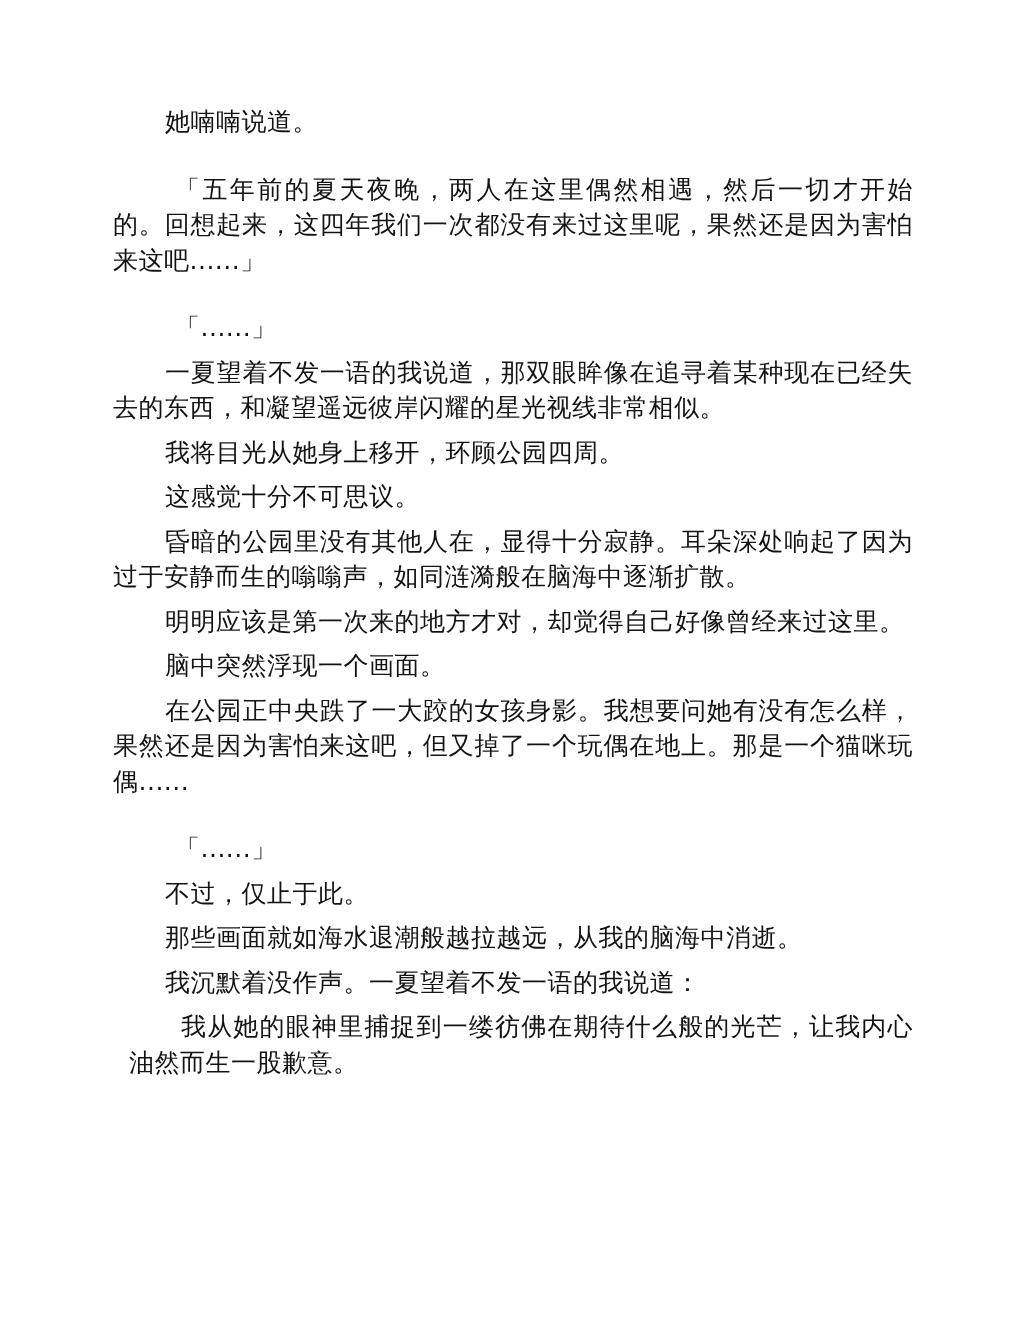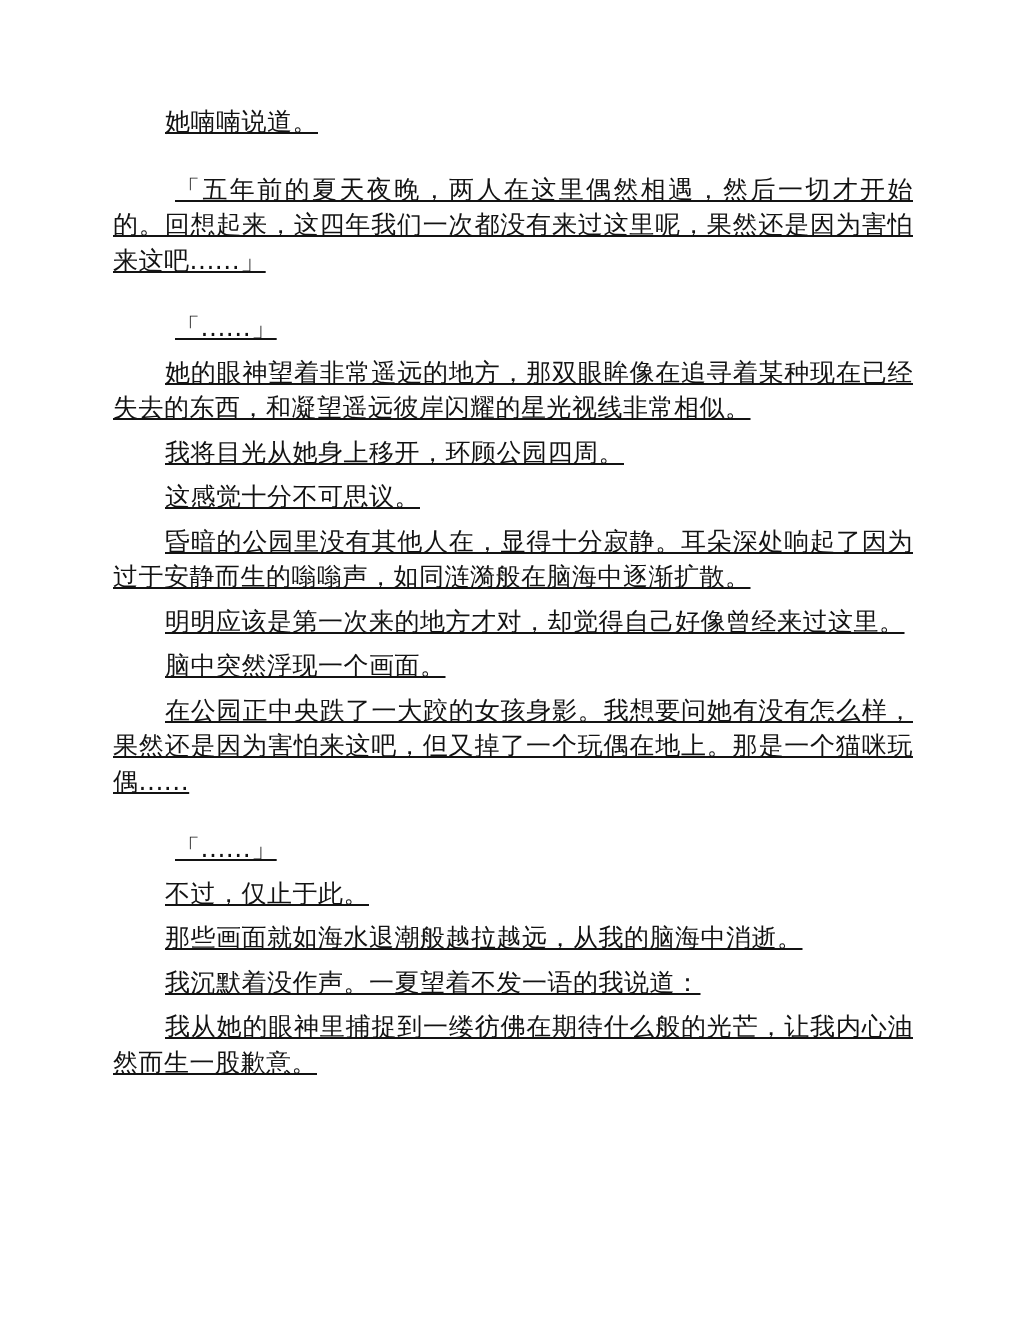--- a/index.html
+++ b/index.html
@@ -32,39 +32,39 @@
   .para {
     font-size: 25px;
     line-height: 1.42;
     letter-spacing: 0.5px;
     margin: 0 0 9px 0;
     text-align: justify;
     text-justify: inter-ideograph;
     text-indent: 52px;
     color: #131313;
     font-weight: 500;
-    text-decoration: underline;
   }
   .para.quote {
     text-indent: 62px;
     margin-top: 32px;
   }
   .para.last {
     margin-bottom: 0;
+    margin-left: 16px;
   }
 </style>
 </head>
 <body>
 
 <div id="page">
   <div id="text-column">
     <p class="para">她喃喃说道。</p>
     <p class="para quote">「五年前的夏天夜晚，两人在这里偶然相遇，然后一切才开始的。回想起来，这四年我们一次都没有来过这里呢，果然还是因为害怕来这吧......」</p>
     <p class="para quote">「......」</p>
-    <p class="para">她的眼神望着非常遥远的地方，那双眼眸像在追寻着某种现在已经失去的东西，和凝望遥远彼岸闪耀的星光视线非常相似。</p>
+    <p class="para">一夏望着不发一语的我说道，那双眼眸像在追寻着某种现在已经失去的东西，和凝望遥远彼岸闪耀的星光视线非常相似。</p>
     <p class="para">我将目光从她身上移开，环顾公园四周。</p>
     <p class="para">这感觉十分不可思议。</p>
     <p class="para">昏暗的公园里没有其他人在，显得十分寂静。耳朵深处响起了因为过于安静而生的嗡嗡声，如同涟漪般在脑海中逐渐扩散。</p>
     <p class="para">明明应该是第一次来的地方才对，却觉得自己好像曾经来过这里。</p>
     <p class="para">脑中突然浮现一个画面。</p>
     <p class="para">在公园正中央跌了一大跤的女孩身影。我想要问她有没有怎么样，果然还是因为害怕来这吧，但又掉了一个玩偶在地上。那是一个猫咪玩偶......</p>
     <p class="para quote">「......」</p>
     <p class="para">不过，仅止于此。</p>
     <p class="para">那些画面就如海水退潮般越拉越远，从我的脑海中消逝。</p>
     <p class="para">我沉默着没作声。一夏望着不发一语的我说道：</p>

